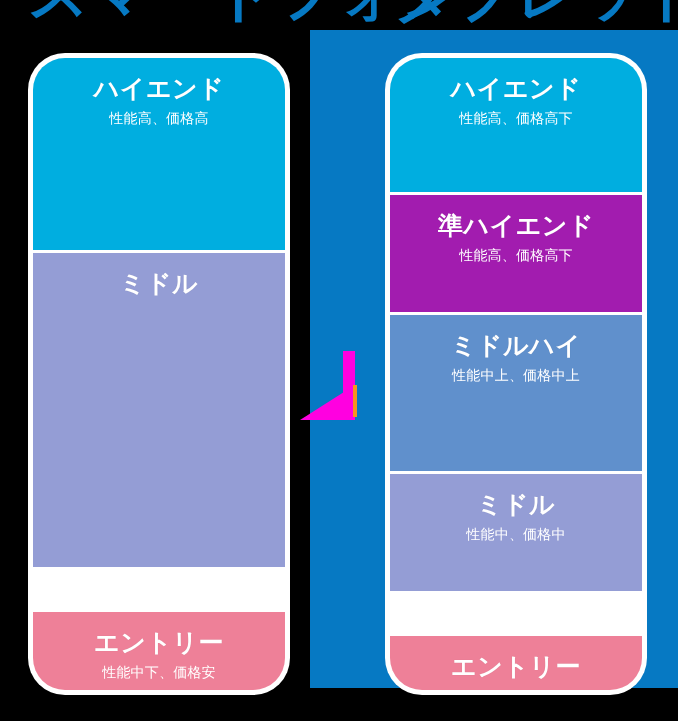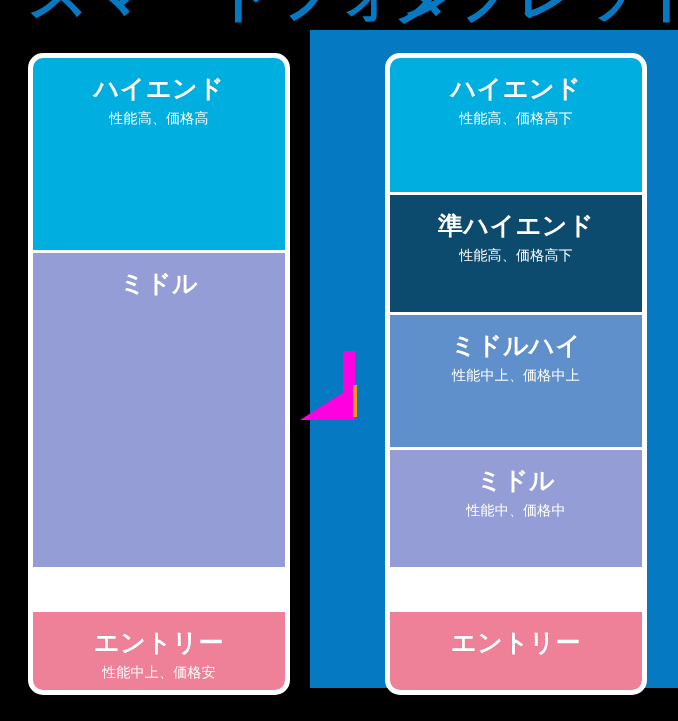--- a/index.html
+++ b/index.html
@@ -103,21 +103,21 @@
     top: 385px;
     width: 4px;
     height: 32px;
     background: #F7931E;
     z-index: 3;
   }
 
   
   .column {
     position: absolute;
-    border-radius: 10px;
+    border-radius: 32px;
     overflow: hidden;
     background: #ffffff;
     box-shadow: 0 0 0 5px #ffffff;
     z-index: 4;
   }
   .col-left  { left: 33px;  top: 58px; width: 252px; height: 632px; }
   .col-right { left: 390px; top: 58px; width: 252px; height: 632px; }
 
   .band {
     box-sizing: border-box;
@@ -168,34 +168,34 @@
 <div class="column col-left">
     <div class="band" style="background: rgb(0, 174, 224); height: 195px;">
       <div class="band-title">ハイエンド</div>
       <div class="band-desc">性能高、価格高</div>
     </div>
     <div class="band" style="background: rgb(148, 157, 213); height: 317px;">
       <div class="band-title">ミドル</div>
     </div>
     <div class="band" style="background: rgb(238, 128, 152); height: 120px;">
       <div class="band-title">エントリー</div>
-      <div class="band-desc">性能中上、価格安</div>
+      <div class="band-desc">性能中下、価格安</div>
     </div>
   </div>
 
 <div class="column col-right">
     <div class="band" style="background: rgb(0, 174, 224); height: 137px;">
       <div class="band-title">ハイエンド</div>
       <div class="band-desc">性能高、価格高下</div>
     </div>
-    <div class="band" style="background: #0c4a6e; height: 120px;">
+    <div class="band" style="background: #a21caf; height: 120px;">
       <div class="band-title">準ハイエンド</div>
       <div class="band-desc">性能高、価格高下</div>
     </div>
-    <div class="band" style="background: rgb(96, 144, 204); height: 135px; align-items: center;">
+    <div class="band" style="background: rgb(96, 144, 204); height: 159px; align-items: center;">
       <div class="band-title">ミドルハイ</div>
       <div class="band-desc">性能中上、価格中上</div>
     </div>
     <div class="band" style="background: rgb(148, 157, 213); height: 120px;">
       <div class="band-title">ミドル</div>
       <div class="band-desc">性能中、価格中</div>
     </div>
     <div class="band" style="background: rgb(238, 128, 152); height: 120px;">
       <div class="band-title">エントリー</div>
     </div>

